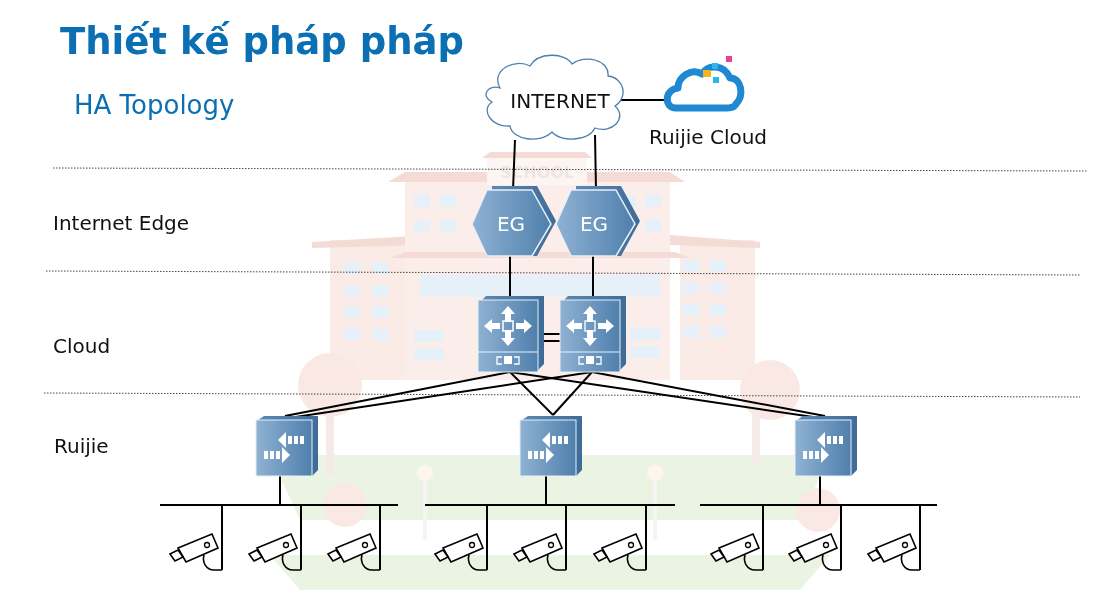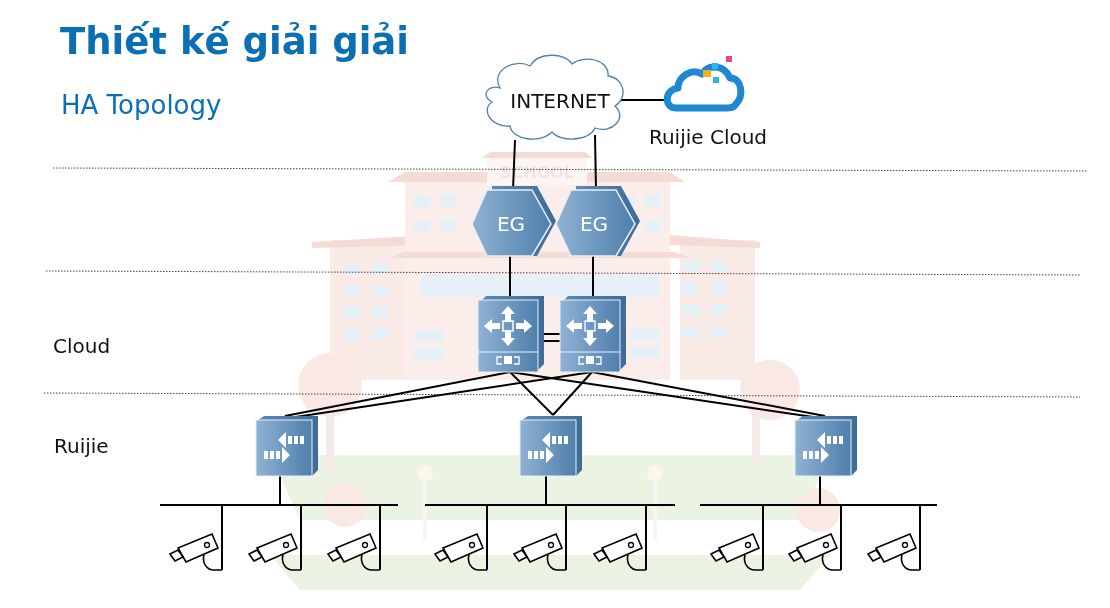--- a/index.html
+++ b/index.html
@@ -1,19 +1,19 @@
 <!DOCTYPE html>
 <html><head>
 <meta charset="utf-8">
 <style>
   html,body{margin:0;padding:0;background:#ffffff;}
   body{width:1110px;height:608px;overflow:hidden;position:relative;font-family:"DejaVu Sans",sans-serif;}
   #stage{position:absolute;left:0;top:0;width:1110px;height:608px;}
   .title{position:absolute;left:60px;top:20px;font-family:"DejaVu Sans",sans-serif;font-weight:bold;font-size:37px;color:#0b6fb3;letter-spacing:0px;}
-  .subtitle{position:absolute;left:61px;top:90px;font-family:"DejaVu Sans",sans-serif;font-size:26px;color:#0b6fb3;}
+  .subtitle{position:absolute;left:74px;top:90px;font-family:"DejaVu Sans",sans-serif;font-size:26px;color:#0b6fb3;}
   .layer-label{position:absolute;left:53px;font-family:"DejaVu Sans",sans-serif;font-size:20px;color:#111;}
   svg text{font-family:"DejaVu Sans",sans-serif;}
 </style>
 </head>
 <body>
 
 <div id="stage">
 
   <svg width="1110" height="608" style="position:absolute;left:0;top:0">
     <g opacity="0.28">
@@ -75,22 +75,23 @@
       <rect x="423" y="480" width="4" height="60" fill="#e4dcd6"></rect>
       <circle cx="655" cy="473" r="8" fill="#f5e3b5"></circle>
       <rect x="653" y="480" width="4" height="60" fill="#e4dcd6"></rect>
     </g>
 
     <line x1="53" y1="168" x2="1087" y2="171" stroke="#444" stroke-width="1" stroke-dasharray="1.5,1.5"></line>
     <line x1="46" y1="271" x2="1081" y2="275" stroke="#444" stroke-width="1" stroke-dasharray="1.5,1.5"></line>
     <line x1="44" y1="393" x2="1080" y2="397" stroke="#444" stroke-width="1" stroke-dasharray="1.5,1.5"></line>
   </svg>
 
-  <div class="title">Thiết kế giải giải</div>
+  <div class="title">Thiết kế pháp pháp</div>
   <div class="subtitle">HA Topology</div>
+  <div class="layer-label" style="top:211px">Internet Edge</div>
   <div class="layer-label" style="top:334px">Cloud</div>
   <div class="layer-label" style="top:434px;left:54px">Ruijie</div>
 
   <svg width="1110" height="608" style="position:absolute;left:0;top:0">
     <defs>
       <linearGradient id="devGrad" x1="0" y1="0" x2="1" y2="0">
         <stop offset="0" stop-color="#8fb2d3"></stop>
         <stop offset="1" stop-color="#4f7fac"></stop>
       </linearGradient>
       <linearGradient id="devSide" x1="0" y1="0" x2="1" y2="0">

